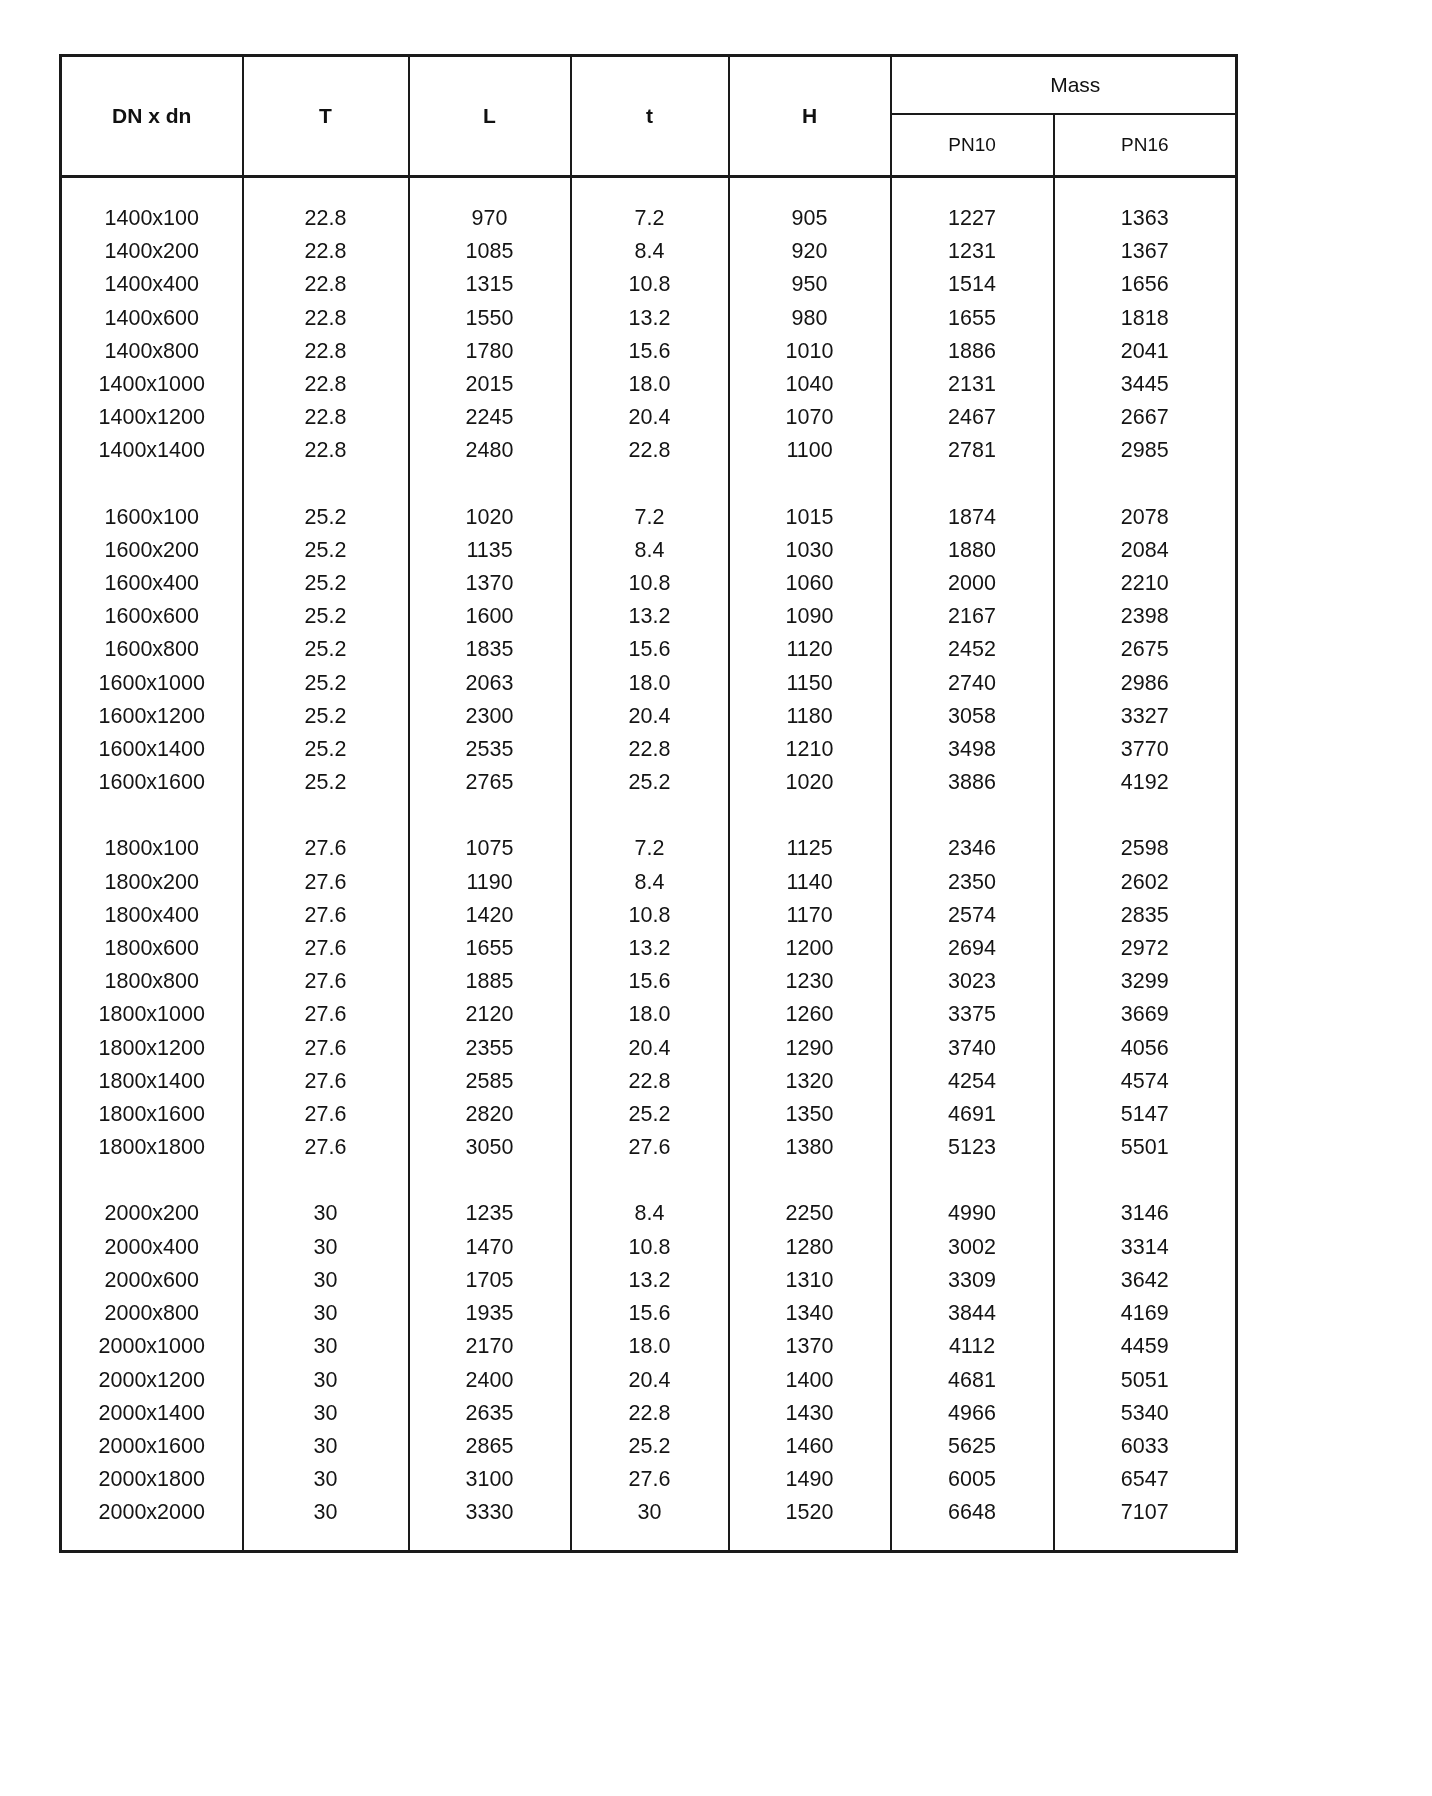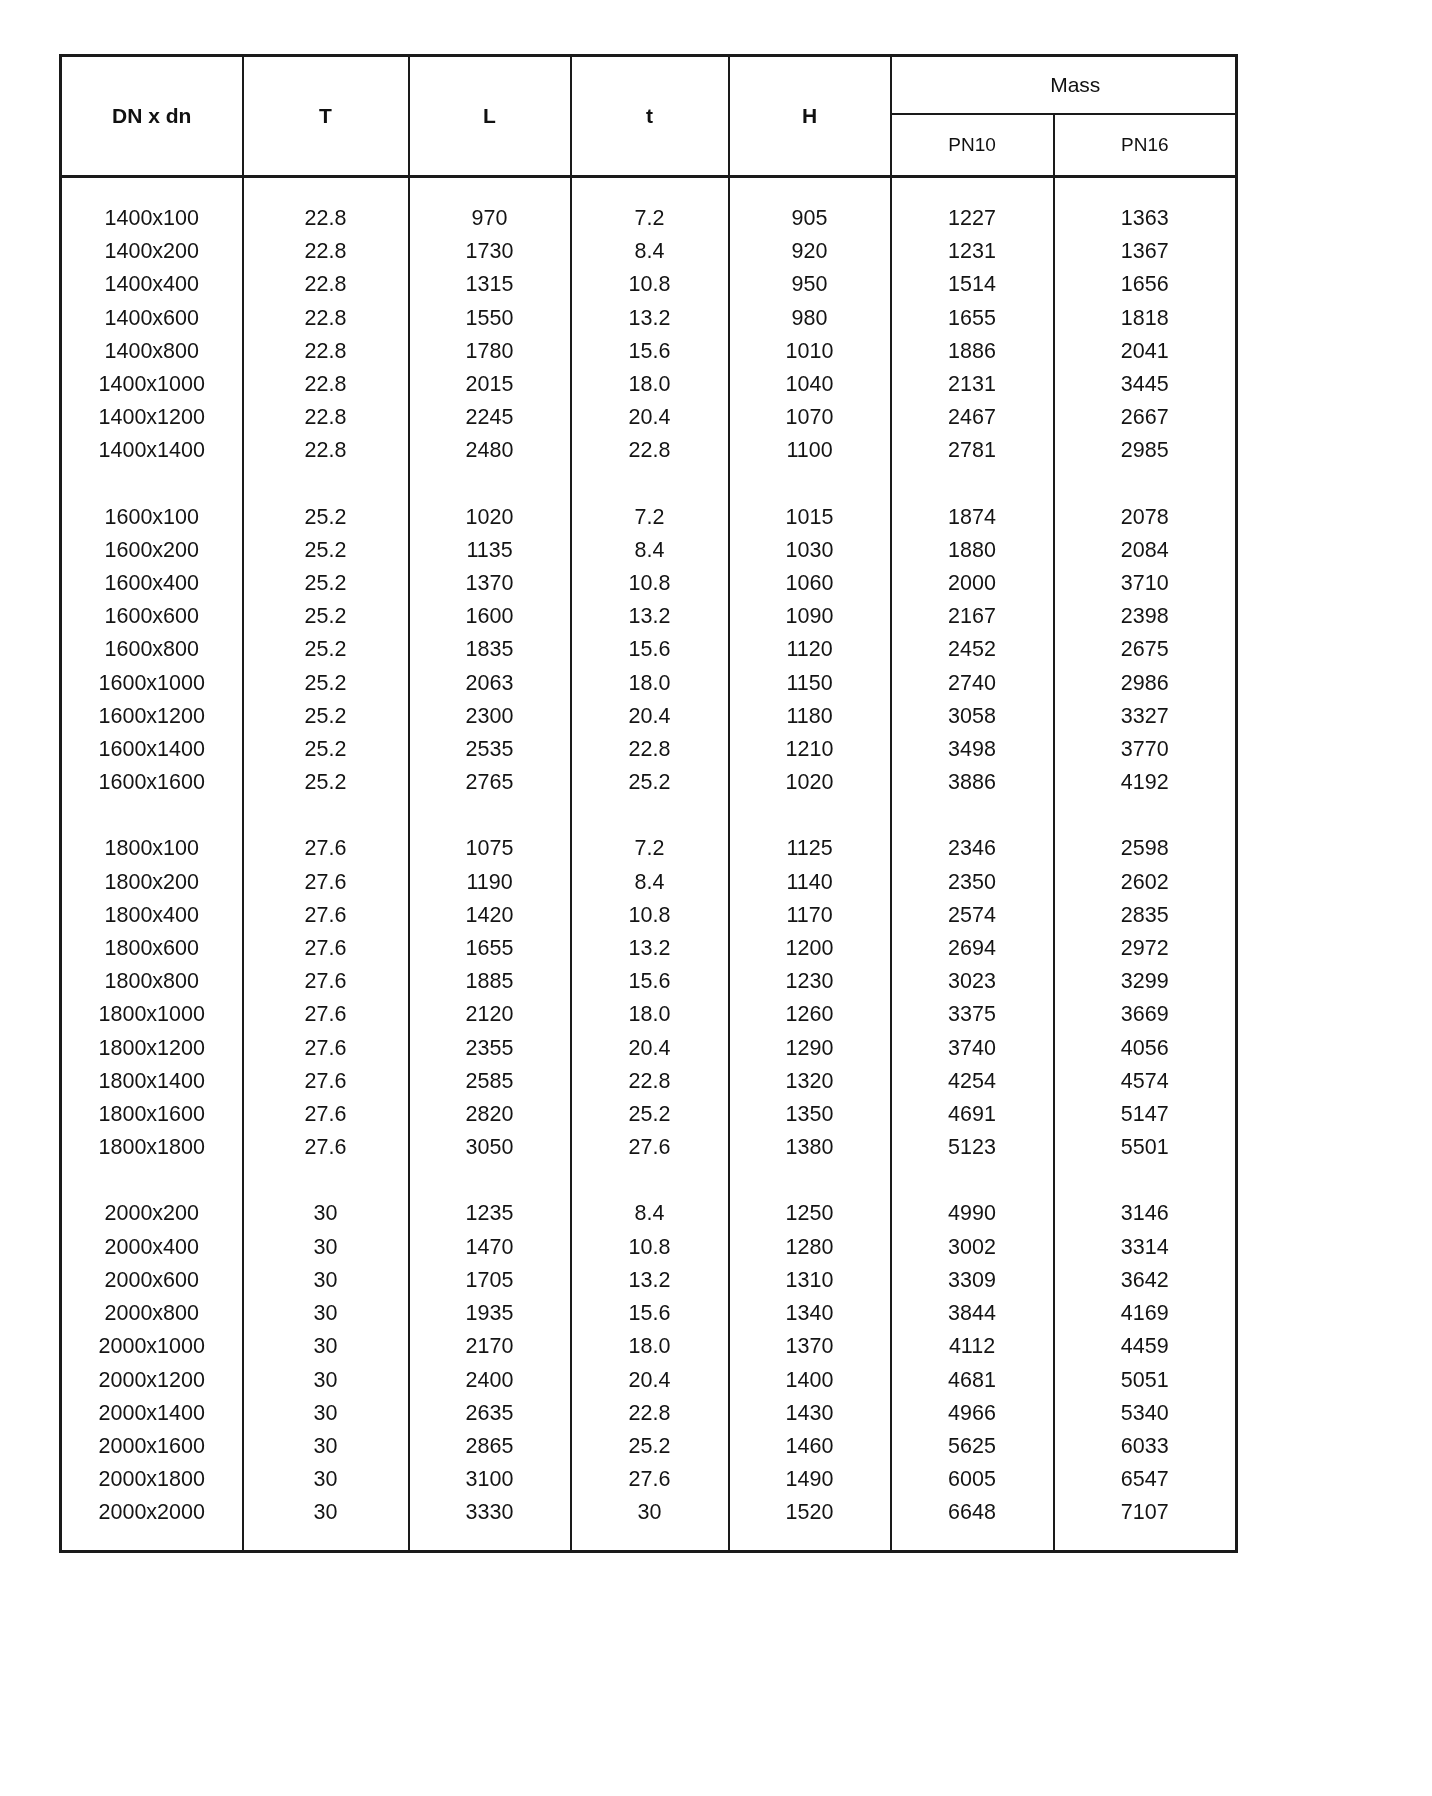--- a/index.html
+++ b/index.html
@@ -140,21 +140,21 @@
             <td class="vline">22.8</td>
             <td class="vline">970</td>
             <td class="vline">7.2</td>
             <td class="vline">905</td>
             <td class="vline">1227</td>
             <td class="vline">1363</td>
           </tr>
           <tr>
             <td>1400x200</td>
             <td class="vline">22.8</td>
-            <td class="vline">1730</td>
+            <td class="vline">1085</td>
             <td class="vline">8.4</td>
             <td class="vline">920</td>
             <td class="vline">1231</td>
             <td class="vline">1367</td>
           </tr>
           <tr>
             <td>1400x400</td>
             <td class="vline">22.8</td>
             <td class="vline">1315</td>
             <td class="vline">10.8</td>
@@ -234,21 +234,21 @@
             <td class="vline">1880</td>
             <td class="vline">2084</td>
           </tr>
           <tr>
             <td>1600x400</td>
             <td class="vline">25.2</td>
             <td class="vline">1370</td>
             <td class="vline">10.8</td>
             <td class="vline">1060</td>
             <td class="vline">2000</td>
-            <td class="vline">3710</td>
+            <td class="vline">2210</td>
           </tr>
           <tr>
             <td>1600x600</td>
             <td class="vline">25.2</td>
             <td class="vline">1600</td>
             <td class="vline">13.2</td>
             <td class="vline">1090</td>
             <td class="vline">2167</td>
             <td class="vline">2398</td>
           </tr>
@@ -403,21 +403,21 @@
             <td class="vline"></td>
             <td class="vline"></td>
             <td class="vline"></td>
             <td class="vline"></td>
           </tr>
           <tr>
             <td>2000x200</td>
             <td class="vline">30</td>
             <td class="vline">1235</td>
             <td class="vline">8.4</td>
-            <td class="vline">1250</td>
+            <td class="vline">2250</td>
             <td class="vline">4990</td>
             <td class="vline">3146</td>
           </tr>
           <tr>
             <td>2000x400</td>
             <td class="vline">30</td>
             <td class="vline">1470</td>
             <td class="vline">10.8</td>
             <td class="vline">1280</td>
             <td class="vline">3002</td>

